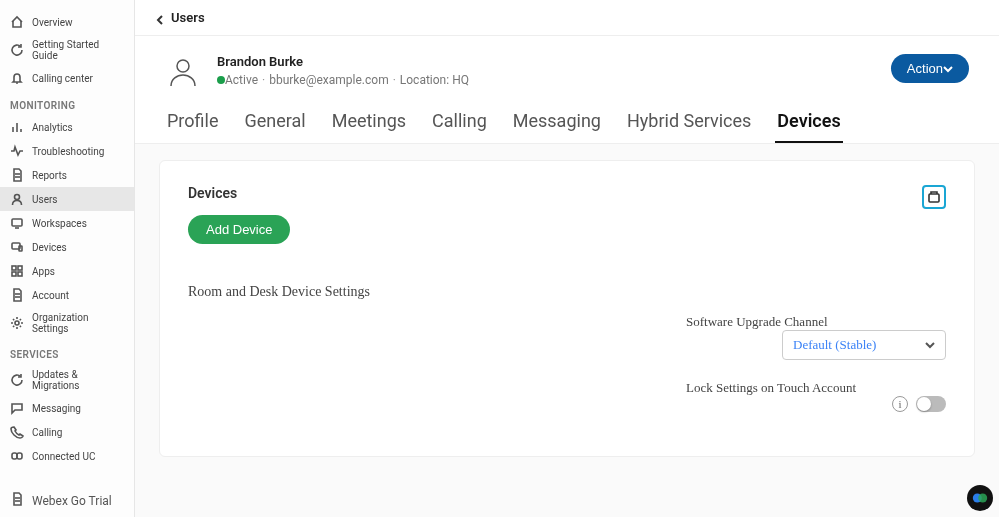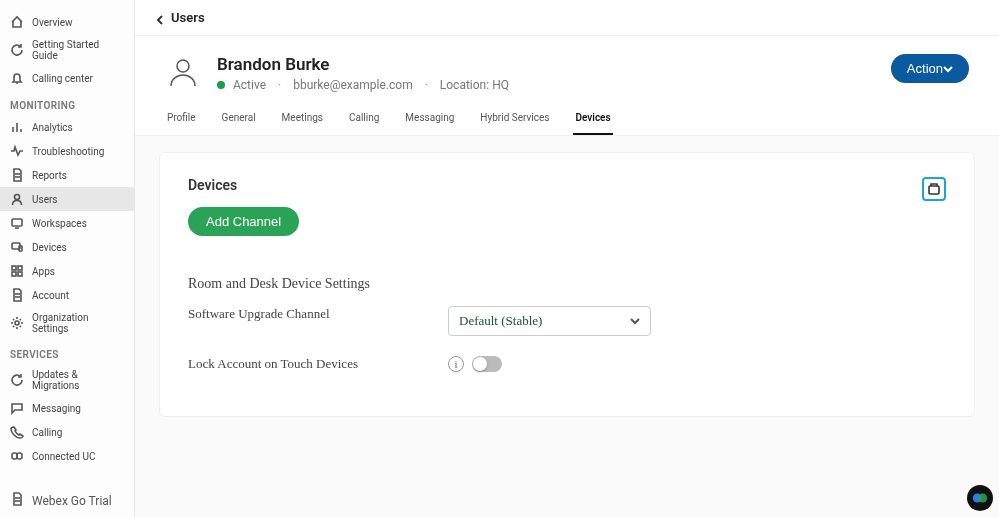--- a/index.html
+++ b/index.html
@@ -19,44 +19,44 @@
 
   
   .main { flex:1; display:flex; flex-direction:column; background:#fafafa; position:relative; }
   .breadcrumb { display:flex; align-items:center; gap:6px; padding:10px 20px; color:#222; font-size:13px; font-weight:600; background:#fff; border-bottom:1px solid #eee; }
   .breadcrumb .chev { width:10px; height:10px;  }
   .breadcrumb .chev svg{width:10px;height:10px;stroke:#333;fill:none;stroke-width:2;}
   .header { display:flex; align-items:flex-start; justify-content:space-between; padding:18px 30px 10px 30px; background:#fff; }
   .header .left { display:flex; gap:16px; align-items:flex-start; }
   .avatar { width:36px; height:36px; }
   .avatar svg{width:36px;height:36px;stroke:#555;fill:none;stroke-width:1.5;}
-  .userName { font-size:17px; font-weight:600; color:#222; }
-  .subline { display:flex; align-items:center; gap:8px; margin-top:4px; color:#777; font-size:12px;}
+  .userName { font-size:13px; font-weight:600; color:#222; }
+  .subline { display:flex; align-items:center; gap:0; margin-top:4px; color:#777; font-size:12px;}
   .status-dot { width:8px; height:8px; border-radius:50%; background:#1b9e4b; display:inline-block;}
   .sep::before { content:"·"; margin:0 4px; color:#999;}
   .actionBtn { background:#06599c; background:linear-gradient(#1a6fb8,#0d5a99); border:none; color:#fff; padding:7px 16px; border-radius:16px; font-size:13px; display:flex; align-items:center; gap:0; cursor:pointer;text-align:center;}
   .actionBtn svg{width:10px;height:10px;stroke:#fff;fill:none;stroke-width:2;}
   .actionBtn{background:#0b5394;}
   .actionBtn{background:#0a5ea8;}
   .actionBtn{background:#0b5aa0;}
   .actionBtn{background:#0b5aa0;}
 
   .tabs { display:flex; gap:22px; padding:0 30px; background:#fff; border-bottom:1px solid #eee;}
-  .tab { padding:10px 2px; font-size:10px; color:#555; cursor:pointer; border-bottom:2px solid transparent;}
+  .tab { padding:10px 2px; font-size:18px; color:#555; cursor:pointer; border-bottom:2px solid transparent;}
   .tab.active { color:#111; font-weight:600; border-bottom-color:#111;}
   .content { padding:16px 24px; }
   .card { background:#fff; border:1px solid #eee; border-radius:6px; padding:24px 28px; }
   .card h3 { font-size:14px; font-weight:600; color:#333; margin-bottom:14px;}
   .addDevice { background:#1b9e4b; background:#2aa356; color:#fff; border:none; padding:7px 18px; border-radius:16px; font-size:13px; cursor:pointer;}
   .addDevice{background:#2aa356;}
   .settingsBlock { margin-top:40px;font-family:Liberation Serif, serif;}
   .settingsTitle { font-size:14px; font-weight:500; color:#444; margin-bottom:14px;}
-  .settingRow { display:flex; align-items:flex-start; font-size:13px; color:#444; margin-bottom:20px;}
+  .settingRow { display:flex; align-items:flex-end; font-size:13px; color:#444; margin-bottom:20px;flex-direction:column;}
   .settingRow .lbl { width:260px; }
-  .select { position:relative; width:203px; border:1px solid #ccc; border-radius:4px; padding:6px 10px; font-size:13px; color:#14532d; background:#fff; cursor:pointer; display:flex; justify-content:space-between; align-items:center;}
+  .select { position:relative; width:164px; border:1px solid #ccc; border-radius:4px; padding:6px 10px; font-size:13px; color:#3b82f6; background:#fff; cursor:pointer; display:flex; justify-content:space-between; align-items:center;}
   .select svg{width:10px;height:10px;stroke:#555;fill:none;stroke-width:2;}
   .infoIcon { width:16px; height:16px; border:1.5px solid #999; border-radius:50%; display:flex; align-items:center; justify-content:center; font-size:11px; color:#666; margin-right:8px;}
   .toggle { width:30px; height:16px; background:#bbb; border-radius:10px; position:relative; cursor:pointer;}
   .toggle .knob { position:absolute; width:14px; height:14px; background:#fff; border-radius:50%; top:1px; left:1px; box-shadow:0 1px 2px rgba(0,0,0,0.3);}
   .cardHead { display:flex; justify-content:space-between; align-items:flex-start; position:relative;}
   .sqBtn { width:24px; height:24px; border:2px solid #1aa6d4; border-radius:4px; display:flex; align-items:center; justify-content:center; cursor:pointer; color:#333;}
   .sqBtn svg{width:14px;height:14px;stroke:#333;fill:none;stroke-width:1.6;}
   .brandBadge { position:absolute; right:6px; bottom:6px; width:26px; height:26px; border-radius:50%; background:#111; display:flex; align-items:center; justify-content:center;}
   .brandBadge svg{width:18px;height:18px;}
 </style>
@@ -281,21 +281,21 @@
         <div class="tab">Hybrid Services</div>
         <div class="tab active">Devices</div>
       </div>
 
     <div class="content">
       <div class="card">
         <div class="cardHead">
           <div>
             <h3>Devices</h3>
             <button class="addDevice">
-              <span>Add Channel</span>
+              <span>Add Device</span>
             </button>
           </div>
           <div class="sqBtn">
             <svg viewBox="0 0 14 14">
                 <rect x="2" y="4" width="10" height="8" rx="1"></rect>
                 <path d="M4 4V2h6v2"></path>
               </svg>
           </div>
         </div>
 
@@ -306,21 +306,21 @@
             <div class="lbl">Software Upgrade Channel</div>
             <div class="select">
               <span>Default (Stable)</span>
               <svg viewBox="0 0 10 10">
                   <polyline points="1,3 5,7 9,3"></polyline>
                 </svg>
             </div>
           </div>
 
           <div class="settingRow">
-            <div class="lbl">Lock Account on Touch Devices</div>
+            <div class="lbl">Lock Settings on Touch Account</div>
             <div style="display:flex;align-items:center;">
               <div class="infoIcon">i</div>
               <div class="toggle">
                 <div class="knob"></div>
               </div>
             </div>
           </div>
         </div>
       </div>
     </div>

